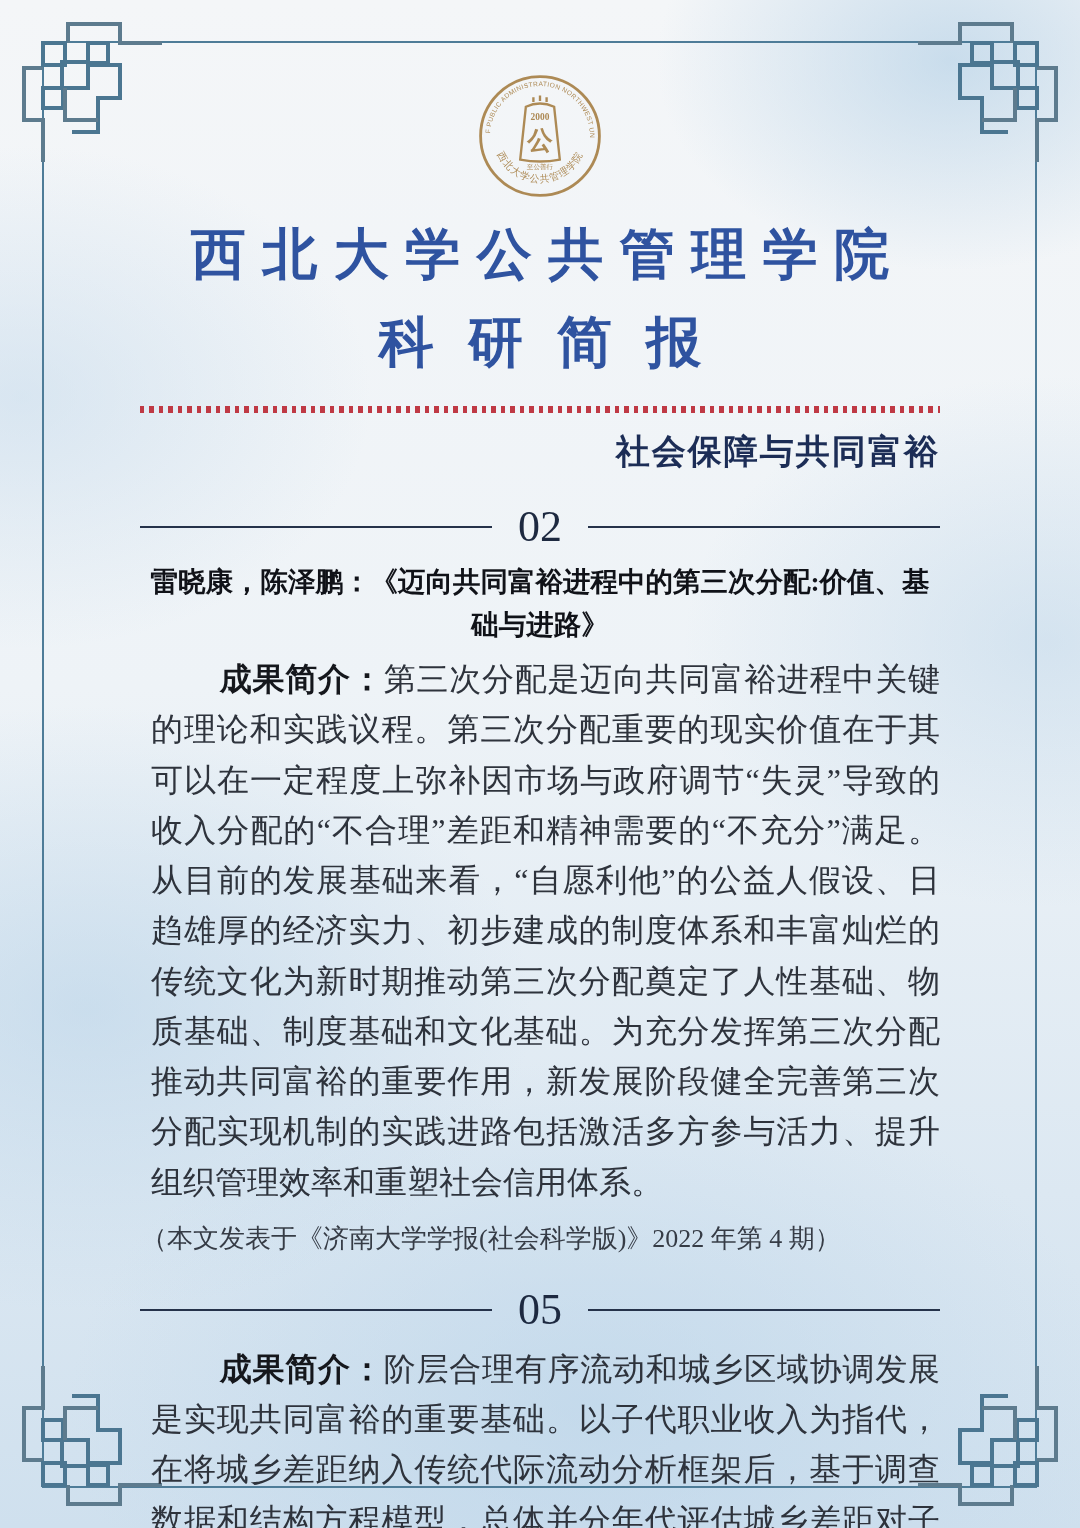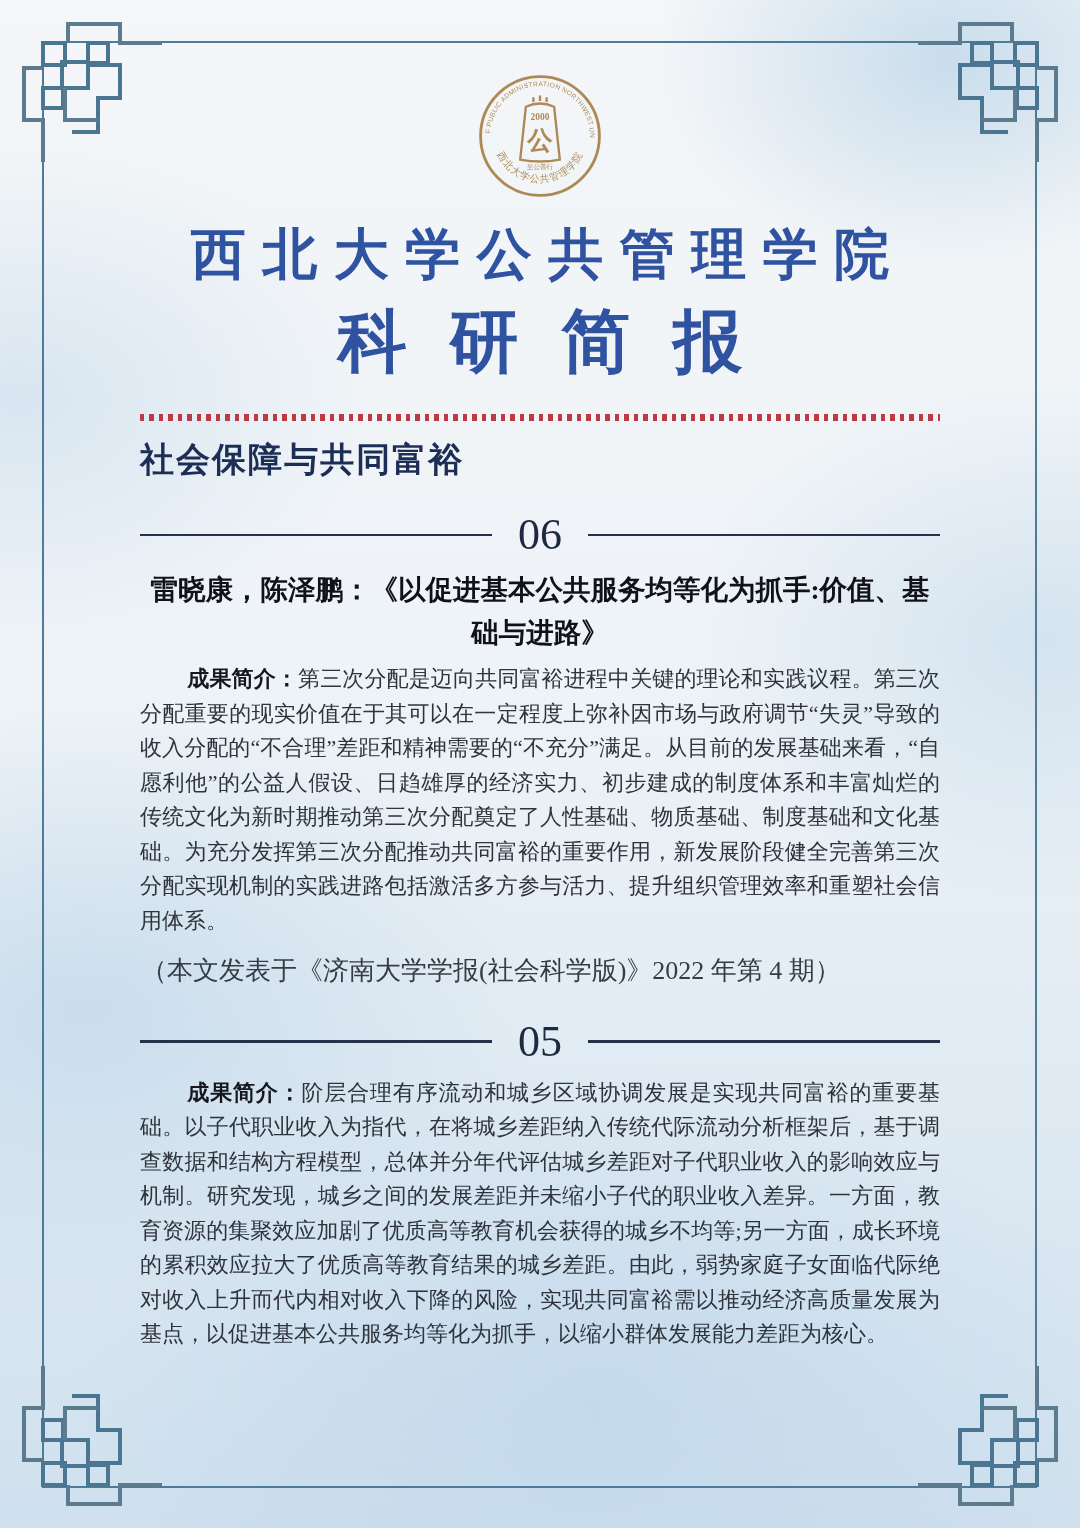--- a/index.html
+++ b/index.html
@@ -29,43 +29,43 @@
 
   .content{position:relative;width:800px;margin:0 auto;padding-top:70px;}
 
   .seal{display:block;margin:0 auto;width:132px;height:132px;}
 
   .cal-title{
     text-align:center;color:#2f53a0;font-weight:bold;
     font-family:"DejaVu Serif","Liberation Serif",serif;
   }
   .cal-1{margin-top:16px;font-size:55px;letter-spacing:.30em;text-indent:.30em;}
-  .cal-2{margin-top:4px;font-size:69px;letter-spacing:.62em;text-indent:.62em;}
+  .cal-2{margin-top:14px;font-size:55px;letter-spacing:.62em;text-indent:.62em;}
 
   .red-dots{
     margin:26px auto 0 auto;width:800px;height:7px;
     background:repeating-linear-gradient(90deg,#bf3944 0 4.5px,rgba(0,0,0,0) 4.5px 9.5px);
   }
   .subtitle{
-    margin-top:16px;text-align:left;color:#1c2d56;
+    margin-top:16px;text-align:right;color:#1c2d56;
     font-size:34px;font-weight:bold;letter-spacing:.06em;
     font-family:"Liberation Sans",sans-serif;
   }
 
   .sec-divider{display:flex;align-items:center;gap:26px;margin:30px 0 12px 0;}
   .sec-divider .line{flex:1;height:2.5px;background:#25324a;}
   .sec-divider .num{
     font-family:"Liberation Serif",serif;font-size:44px;color:#1d2940;line-height:1;
   }
   .sec-title{
     margin:6px 0 0 0;text-align:center;color:#101218;
     font-size:27.5px;font-weight:bold;line-height:1.55;
   }
   .sec-body{
-    margin:8px 0 0 0;color:#2e333c;font-size:22px;line-height:1.57;
+    margin:8px 0 0 11px;color:#2e333c;font-size:32px;line-height:1.57;
     text-align:justify;text-indent:2.15em;
   }
   .sec-body b{color:#15171c;}
   .sec-pub{margin:12px 0 0 1px;color:#363c46;font-size:26px;line-height:1.5;}
 </style>
 </head>
 <body>
 
 <div class="page">
 
@@ -146,24 +146,24 @@
     <div class="cal-title cal-1">西北大学公共管理学院</div>
     <div class="cal-title cal-2">科研简报</div>
 
     <div class="red-dots"></div>
 
     <div class="subtitle">社会保障与共同富裕</div>
 
     <div>
       <div class="sec-divider">
         <div class="line"></div>
-        <span class="num">06</span>
+        <span class="num">02</span>
         <div class="line"></div>
       </div>
-      <div class="sec-title">雷晓康，陈泽鹏：《以促进基本公共服务均等化为抓手:价值、基础与进路》</div>
+      <div class="sec-title">雷晓康，陈泽鹏：《迈向共同富裕进程中的第三次分配:价值、基础与进路》</div>
       <p class="sec-body"><b>成果简介：</b><span>第三次分配是迈向共同富裕进程中关键的理论和实践议程。第三次分配重要的现实价值在于其可以在一定程度上弥补因市场与政府调节“失灵”导致的收入分配的“不合理”差距和精神需要的“不充分”满足。从目前的发展基础来看，“自愿利他”的公益人假设、日趋雄厚的经济实力、初步建成的制度体系和丰富灿烂的传统文化为新时期推动第三次分配奠定了人性基础、物质基础、制度基础和文化基础。为充分发挥第三次分配推动共同富裕的重要作用，新发展阶段健全完善第三次分配实现机制的实践进路包括激活多方参与活力、提升组织管理效率和重塑社会信用体系。</span></p>
       <p class="sec-pub">（本文发表于《济南大学学报(社会科学版)》2022 年第 4 期）</p>
     </div>
 
     <div>
       <div class="sec-divider">
         <div class="line"></div>
         <span class="num">05</span>
         <div class="line"></div>
       </div>

